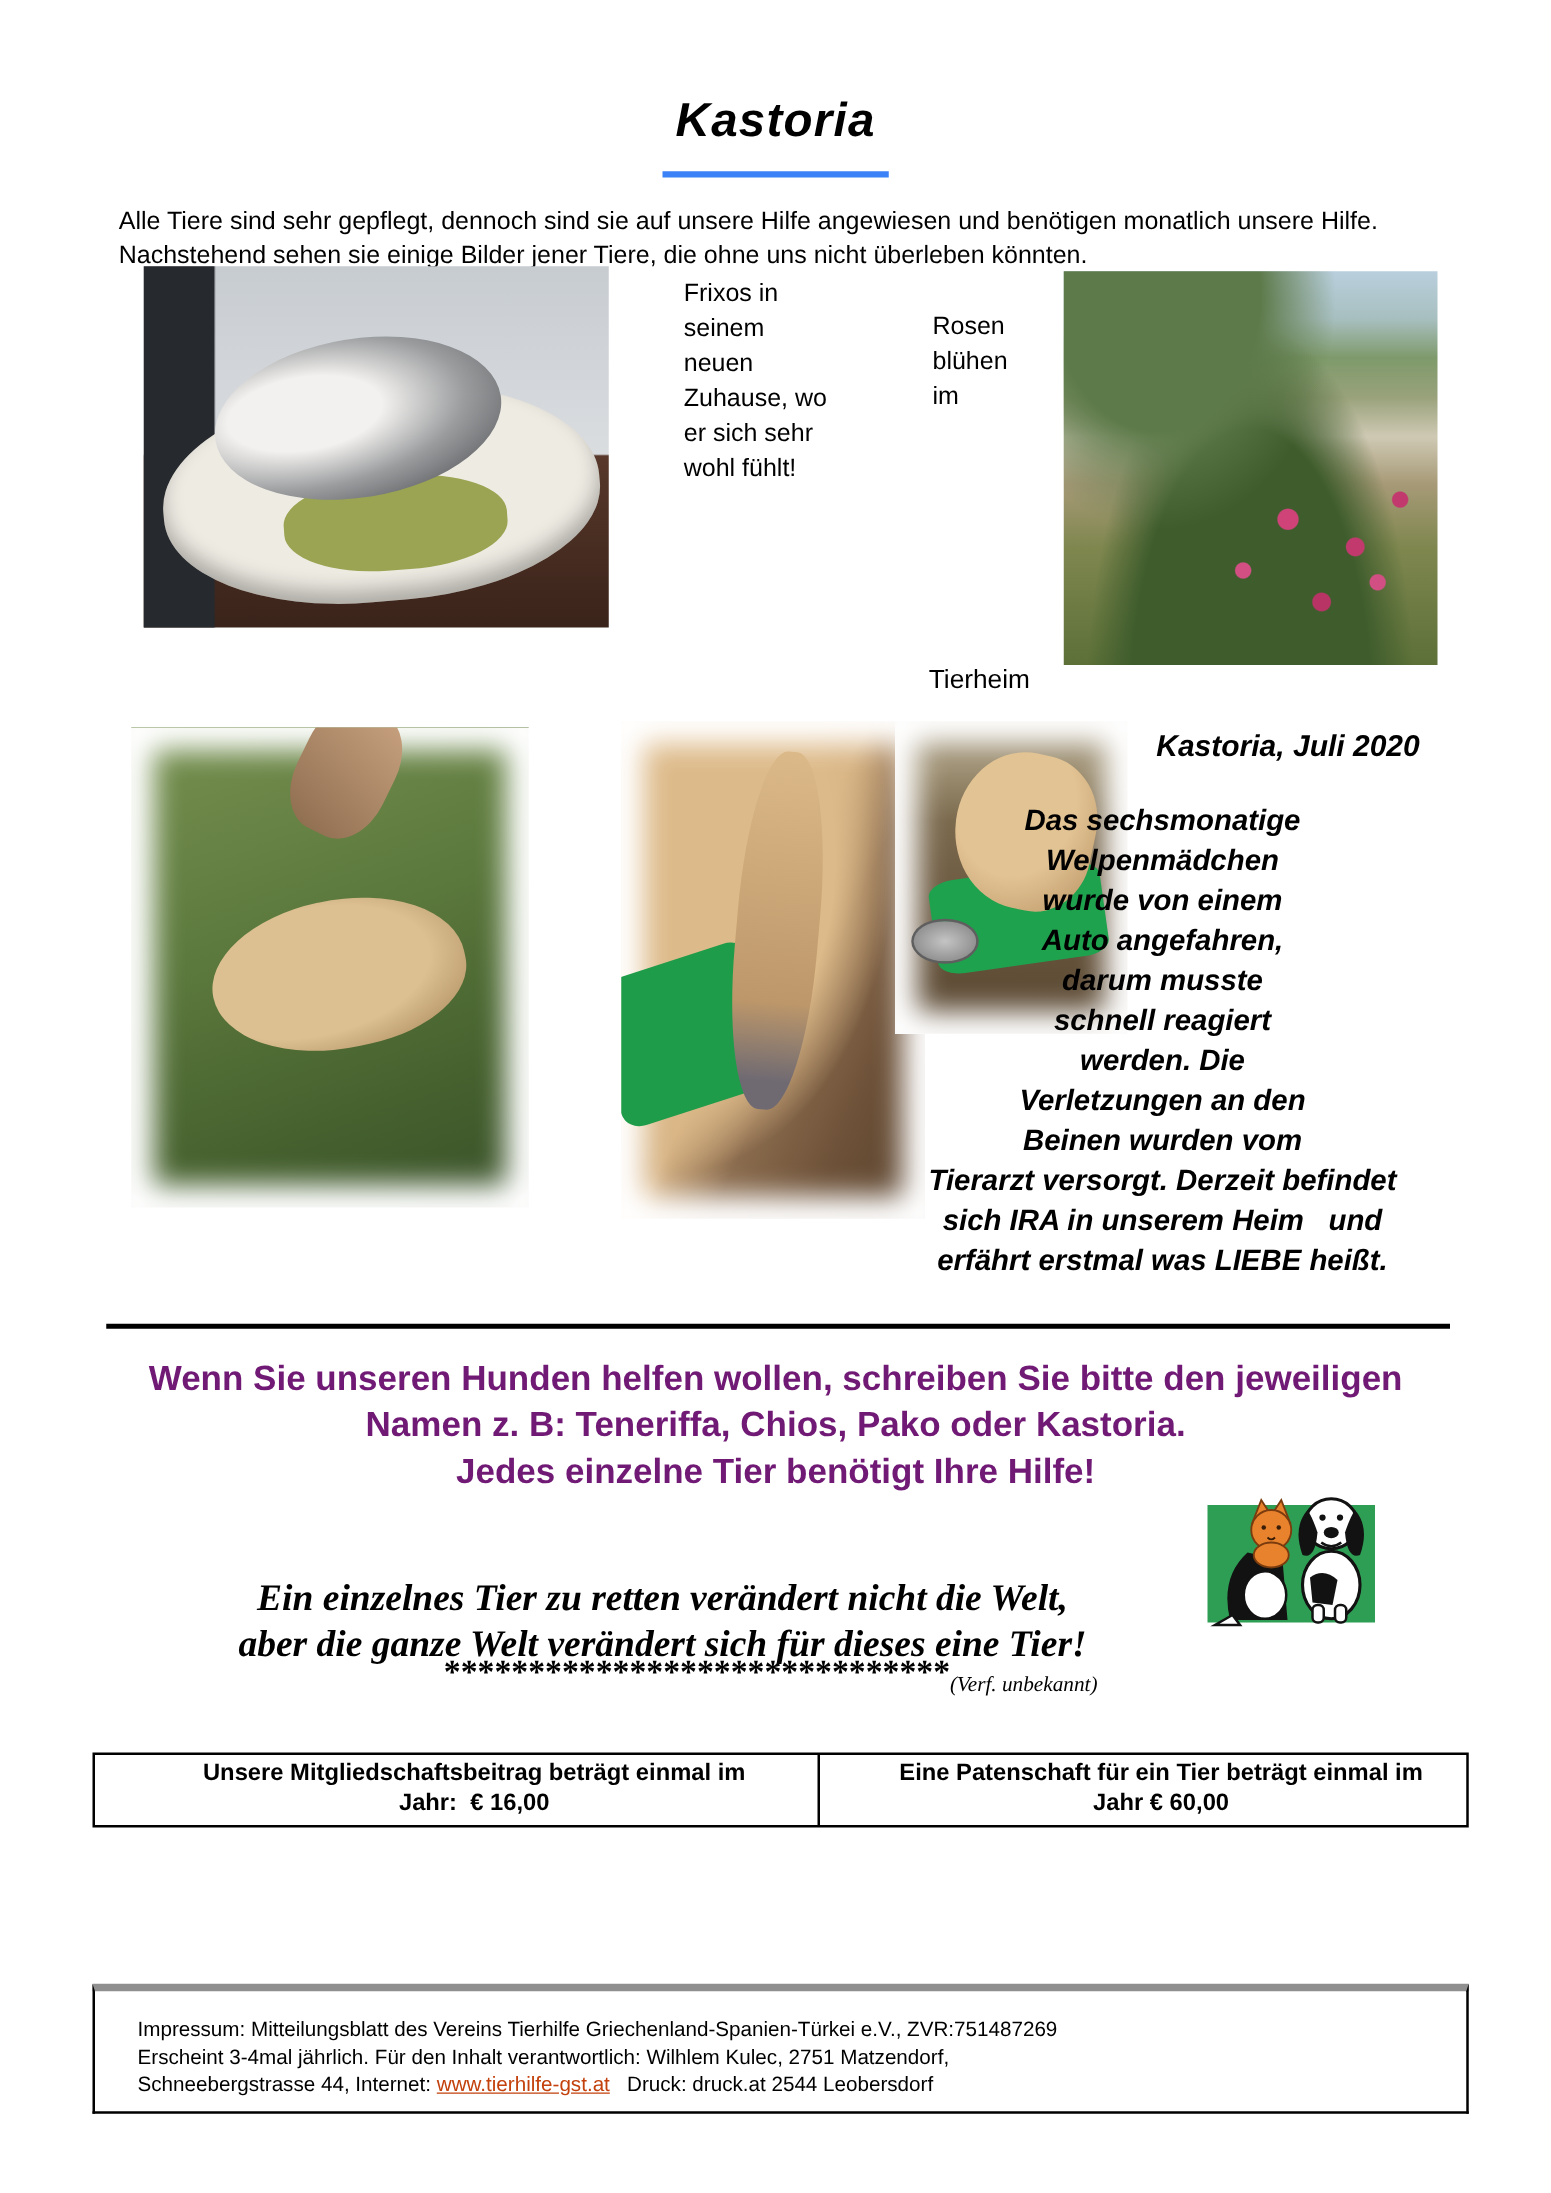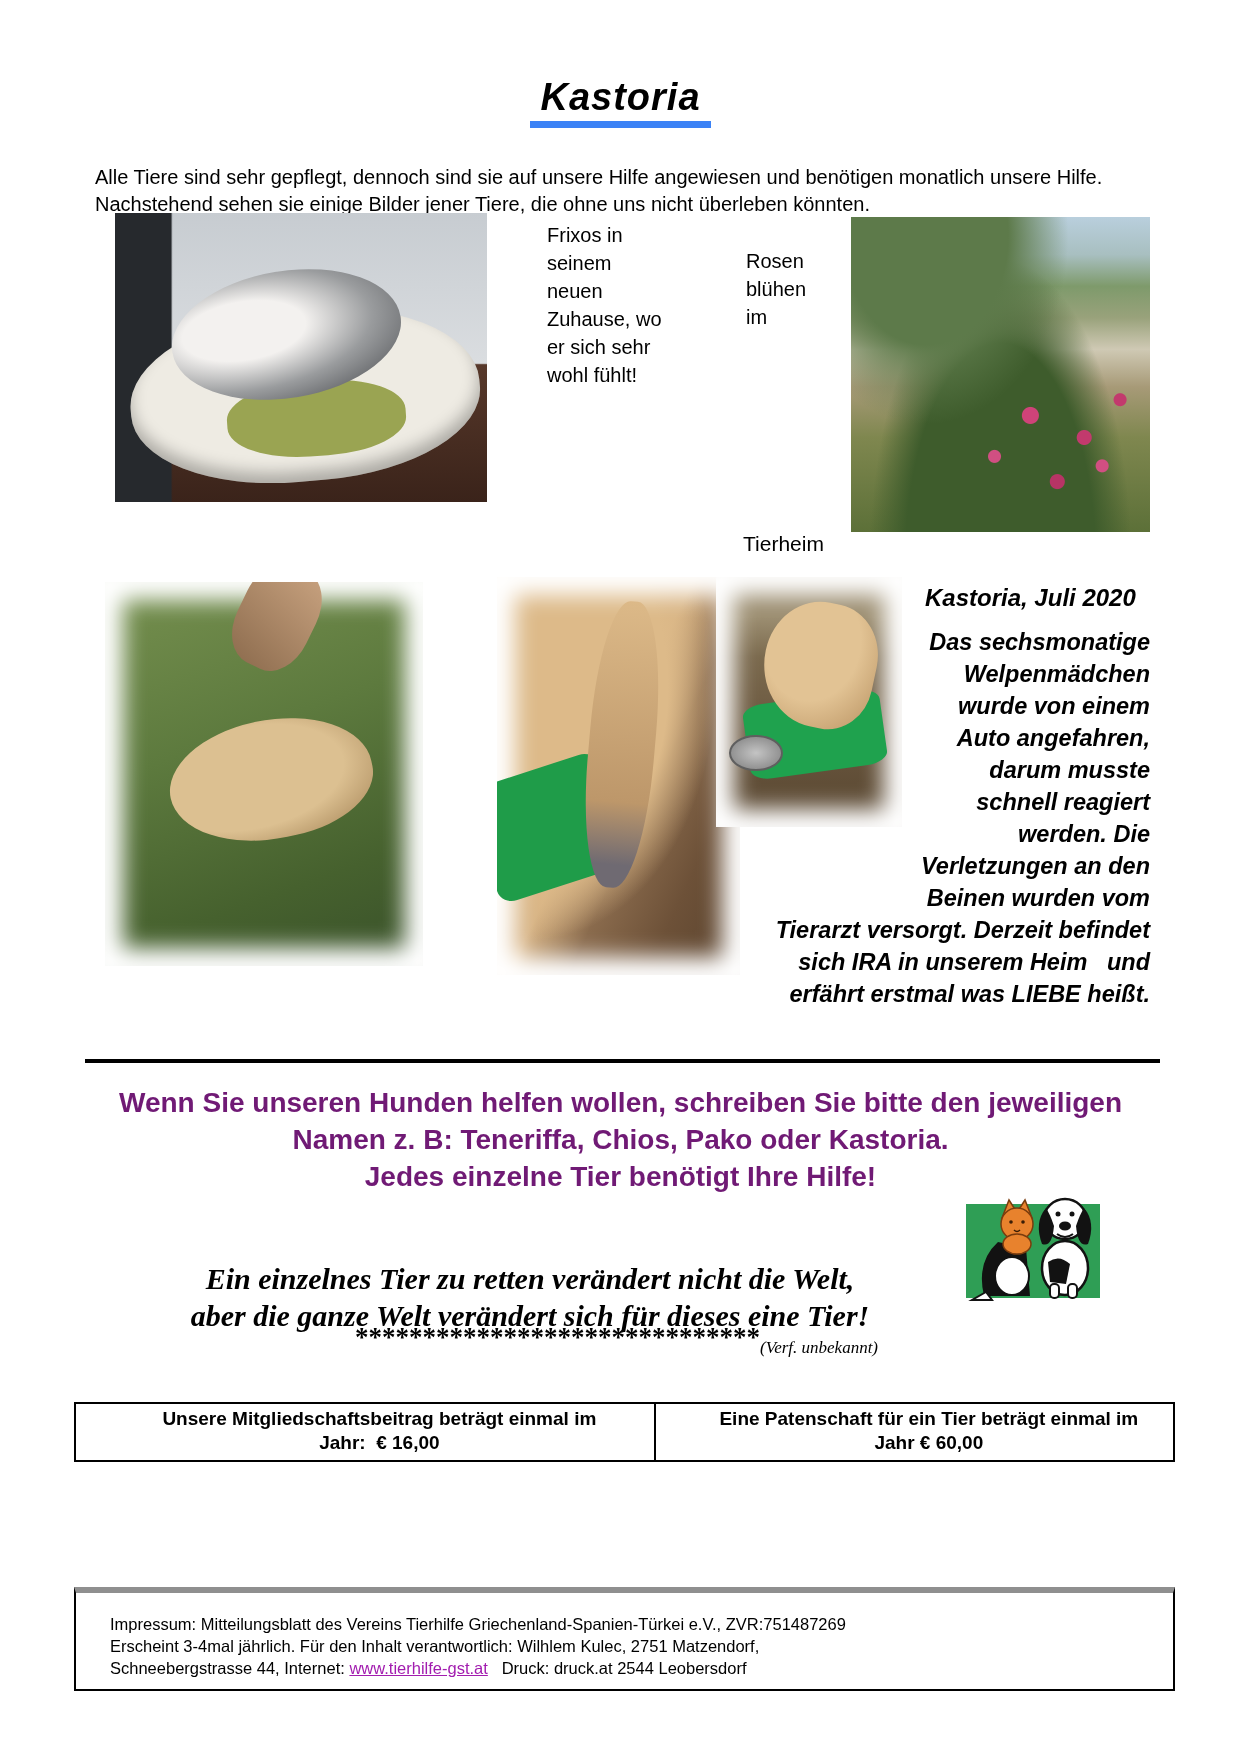--- a/index.html
+++ b/index.html
@@ -3,21 +3,21 @@
 <meta charset="utf-8">
 <style>
   html,body{margin:0;padding:0;background:#ffffff;}
   .page{position:relative;width:1241px;height:1754px;background:#fff;overflow:hidden;
         font-family:"Liberation Sans",sans-serif;color:#000;}
   .abs{position:absolute;}
   .pre{white-space:pre-wrap;}
 
   .title-wrap{left:0;top:76px;width:1241px;text-align:center;}
   .title{display:inline-block;font-size:38px;font-weight:bold;font-style:italic;
-         border-bottom:7px solid #3b82f6;padding:0 10px 2px 10px;letter-spacing:1px;}
+         border-bottom:5px solid #3b82f6;padding:0 10px 18px 10px;letter-spacing:1px;}
 
   .intro{left:95px;top:144px;width:1070px;font-size:20px;line-height:27px;}
 
   .photo{position:absolute;overflow:hidden;}
   .soft{box-shadow:inset 0 0 22px 18px #ffffff;}
 
   
   .photo1{left:115px;top:213px;width:372px;height:289px;
     background:
       linear-gradient(90deg,#26292d 0 15%,rgba(0,0,0,0) 15.5%),
@@ -73,21 +73,21 @@
       border-radius:50% 45% 40% 55%;transform:rotate(12deg);}
   .photo5 .bowl{position:absolute;left:7%;top:63%;width:27%;height:13%;
       background:radial-gradient(#c4c4c4,#7d7d7d);border-radius:50%;border:2px solid #5f5f5f;}
 
   .cap{font-size:20px;line-height:28px;}
   .cap-frixos{left:547px;top:221px;width:180px;}
   .cap-roses{left:746px;top:247px;width:120px;}
   .cap-tierheim{left:743px;top:530px;font-size:21px;}
 
   .date-heading{left:925px;top:584px;width:230px;font-size:24px;font-weight:bold;font-style:italic;white-space:nowrap;}
-  .story{left:710px;top:626px;width:440px;text-align:right;font-size:23.5px;line-height:32px;
+  .story{left:710px;top:640px;width:440px;text-align:center;font-size:23.5px;line-height:32px;
          font-weight:bold;font-style:italic;}
 
   .divider{left:85px;top:1059px;width:1075px;height:4px;background:#000;}
 
   .appeal{left:0;top:1084px;width:1241px;text-align:center;font-size:28px;line-height:37px;
           font-weight:bold;color:#701a75;}
 
   .logo{left:962px;top:1188px;width:146px;height:118px;}
 
   .quote{left:110px;top:1260px;width:840px;text-align:center;
@@ -103,21 +103,21 @@
          font-size:19px;font-weight:bold;line-height:24px;margin-left:29px;}
   .fee-cell.first{width:53%;border-right:2px solid #000;}
   .fee-cell.second{width:47%;}
 
   .donation{left:105px;top:1481px;width:1100px;font-size:26.5px;font-weight:bold;white-space:nowrap;}
   .donation .red{color:#e8000a;}
 
   .impressum{left:74px;top:1587px;width:1101px;box-sizing:border-box;
          border:2px solid #000;border-top:6px solid #8f8f8f;
          padding:20px 10px 10px 34px;font-size:16.5px;line-height:22px;}
-  .impressum a{color:#a21caf;text-decoration:underline;cursor:pointer;}
+  .impressum a{color:#c2410c;text-decoration:underline;cursor:pointer;}
 </style>
 </head>
 <body>
 
 <div class="page">
 
   <div class="abs title-wrap">
     <span class="title">Kastoria</span>
   </div>
 

